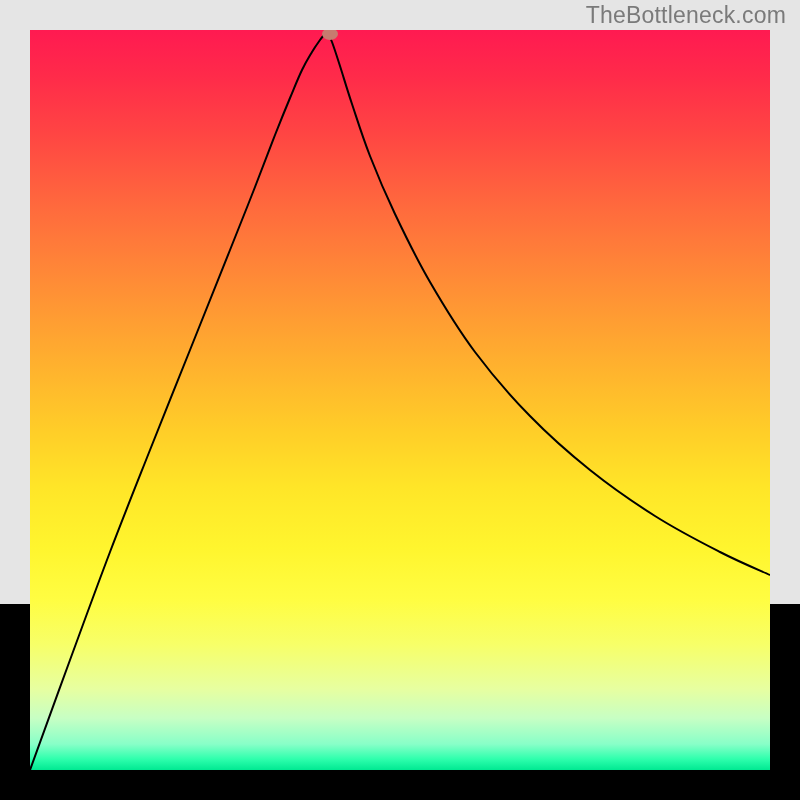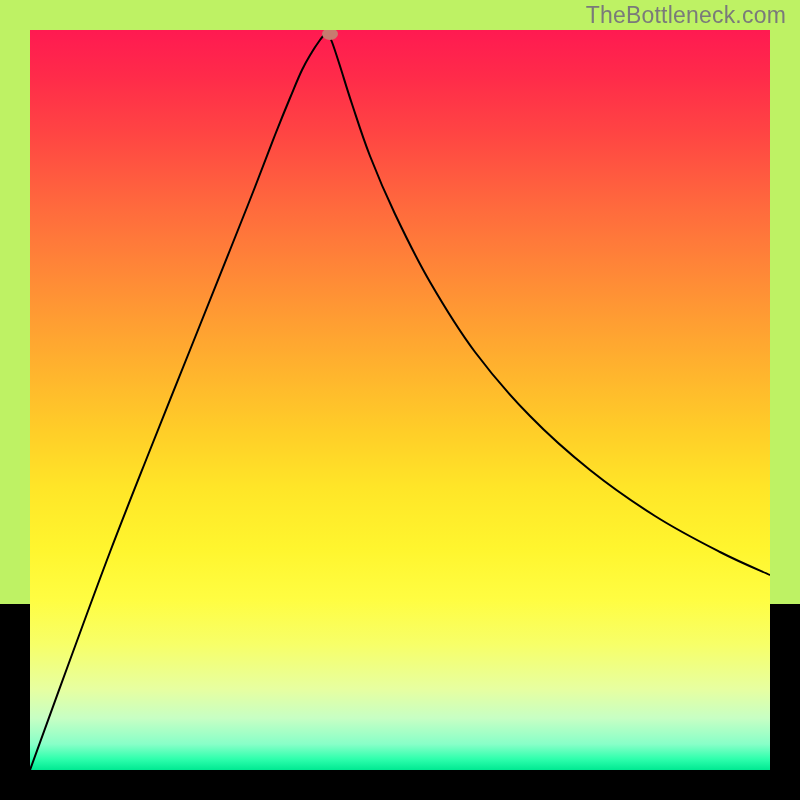--- a/index.html
+++ b/index.html
@@ -8,21 +8,21 @@
     width: 800px;
     height: 800px;
     overflow: hidden;
     background: #000;
     font-family: Arial, Helvetica, sans-serif;
   }
   .frame {
     position: relative;
     width: 800px;
     height: 604px;
-    background: #bef264;
+    background: #e5e5e5;
   }
   .watermark {
     position: absolute;
     top: 2px;
     right: 14px;
     color: #7a7a7a;
     font-size: 23px;
     font-weight: 400;
     letter-spacing: 0.2px;
     z-index: 10;

